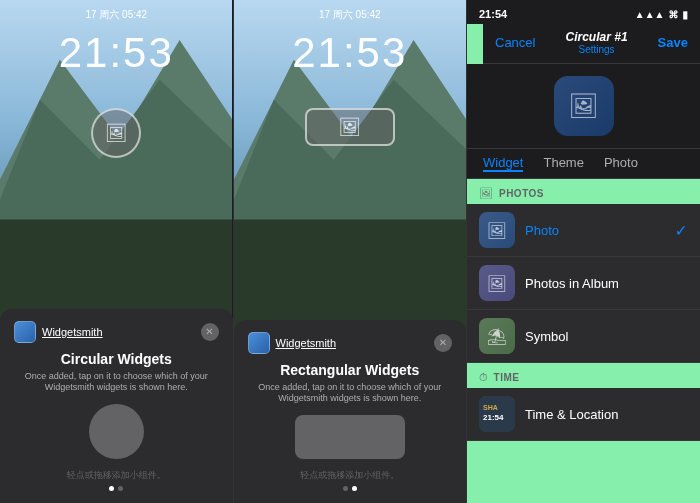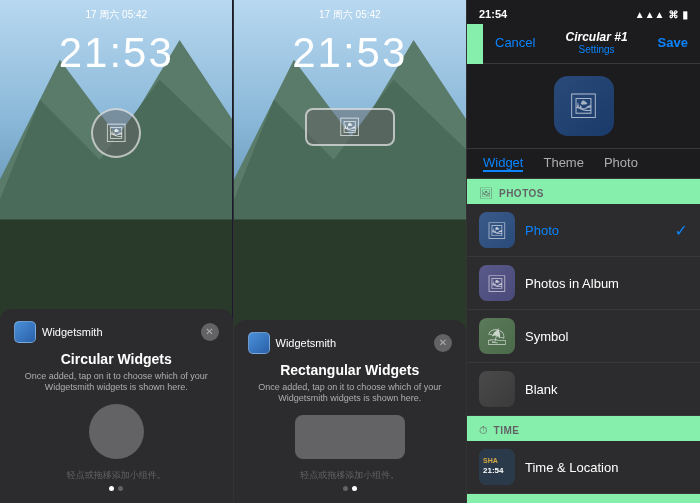--- a/index.html
+++ b/index.html
@@ -113,20 +113,21 @@
       background: linear-gradient(135deg, #4a90d9, #2a60a9);
       border: 1px solid rgba(255,255,255,0.3);
     }
 
     .bottom-sheet-app-name {
       font-size: 11px;
       color: white;
       font-weight: 500;
       margin-left: 6px;
       flex: 1;
+      text-decoration: underline;
     }
 
     .bottom-sheet-close {
       width: 18px;
       height: 18px;
       border-radius: 50%;
       background: #636366;
       display: flex;
       align-items: center;
       justify-content: center;
@@ -541,26 +542,20 @@
     <span class="list-item-label">Photos in Album</span>
   </div>
 
   <div class="list-item">
     <div class="list-item-icon symbol-icon">
       <span class="icon-image">⛱</span>
     </div>
     <span class="list-item-label">Symbol</span>
   </div>
 
-  <div class="list-item">
-    <div class="list-item-icon blank-icon">
-      <span class="icon-image"></span>
-    </div>
-    <span class="list-item-label">Blank</span>
-  </div>
 
   <div class="section-header">
     <span class="section-header-icon">⏱</span>
     <span class="section-header-text">TIME</span>
   </div>
 
   <div class="list-item">
     <div class="list-item-icon time-icon">
       <svg width="36" height="36" viewBox="0 0 36 36">
         <rect width="36" height="36" fill="#2a3a4a"></rect>

